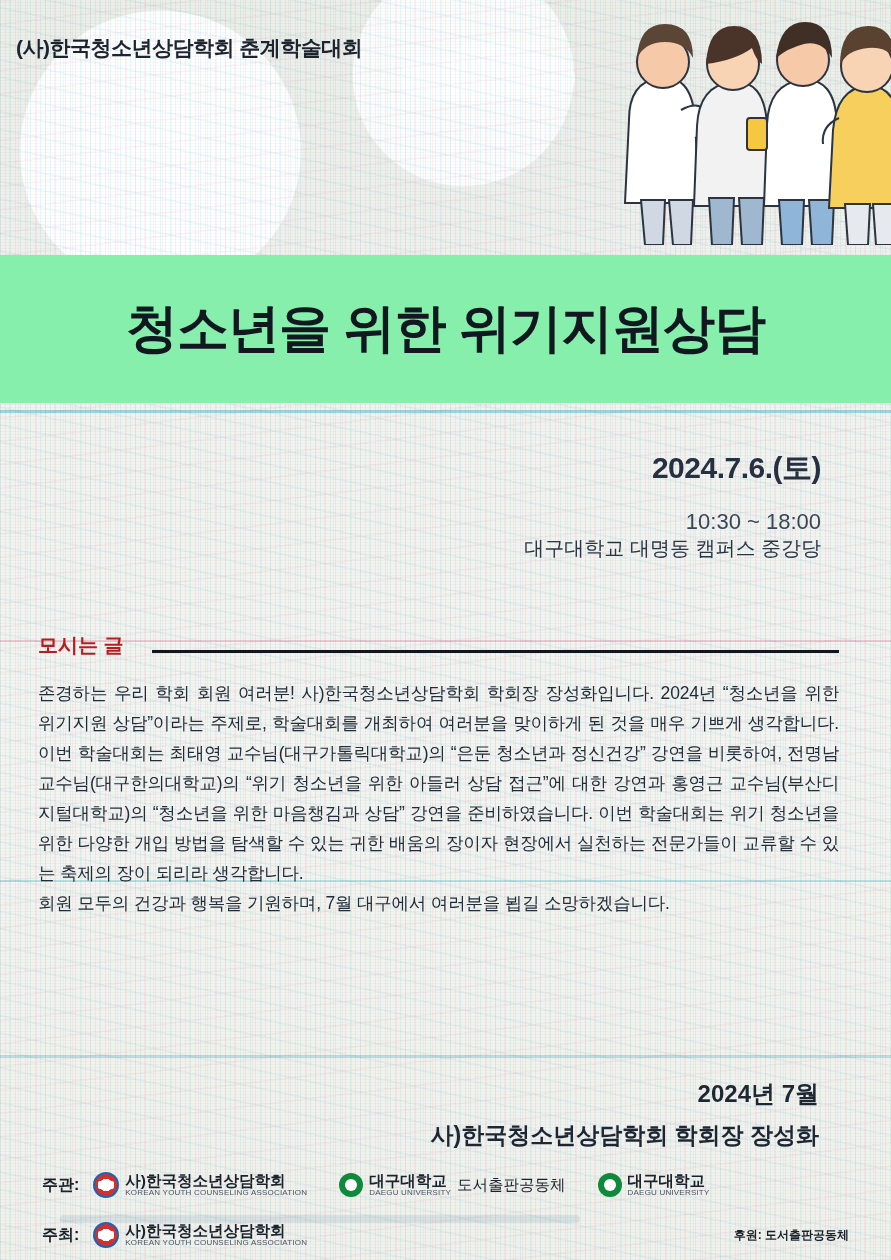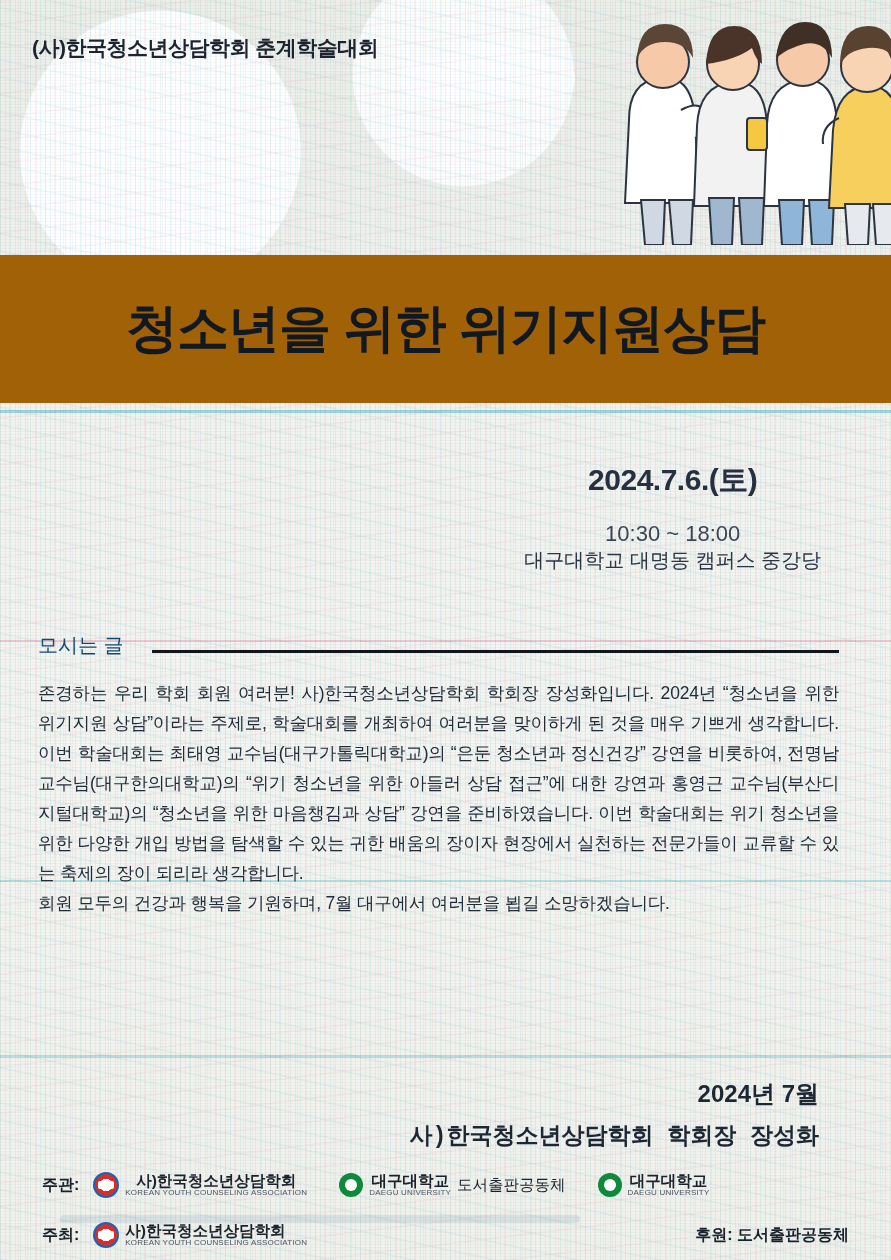--- a/index.html
+++ b/index.html
@@ -58,21 +58,21 @@
   .cloud {
     position: absolute;
     background: #ffffff;
     border-radius: 100px;
     opacity: .95;
   }
 
   
   .header-title {
     position: absolute;
-    left: 32px;
+    left: 16px;
     top: 34px;
     font-size: 21px;
     font-weight: 700;
     color: #1d2430;
     letter-spacing: -0.5px;
     white-space: nowrap;
   }
 
   
   .people {
@@ -83,54 +83,54 @@
     height: 245px;
   }
 
   
   .band {
     position: absolute;
     left: 0;
     right: 0;
     top: 255px;
     height: 148px;
-    background: #a16207;
+    background: #86efac;
   }
   .band-title {
     position: absolute;
     inset: 0;
     display: flex;
     align-items: center;
     justify-content: center;
     font-size: 52px;
     font-weight: 800;
     color: #111820;
     letter-spacing: -1px;
   }
 
   
   .date-block {
     position: absolute;
     right: 70px;
-    top: 460px;
-    text-align: center;
+    top: 448px;
+    text-align: right;
     color: #263040;
   }
   .date-line1 { font-size: 30px; font-weight: 700; letter-spacing: -0.5px; }
   .date-line2 { font-size: 22px; font-weight: 500; margin-top: 20px; color: #3a4656; }
   .date-line3 { font-size: 20px; font-weight: 500; margin-top: 0; color: #2b3644; }
 
   
   .invite-label {
     position: absolute;
     left: 38px;
     top: 632px;
     font-size: 20px;
-    font-weight: 400;
-    color: #0c4a6e;
+    font-weight: 700;
+    color: #b91c1c;
   }
   .invite-rule {
     position: absolute;
     left: 152px;
     right: 52px;
     top: 650px;
     height: 3px;
     background: #11161d;
   }
   .invite-body {
@@ -149,41 +149,41 @@
 
   
   .sign {
     position: absolute;
     right: 72px;
     top: 1078px;
     text-align: right;
     color: #1d2733;
   }
   .sign-1 { font-size: 24px; font-weight: 700; padding-left: 44px; }
-  .sign-2 { font-size: 23px; font-weight: 700; margin-top: 10px; font-family: Liberation Mono, monospace; }
+  .sign-2 { font-size: 23px; font-weight: 700; margin-top: 10px; }
 
   
   .footer {
     position: absolute;
     left: 0;
     right: 0;
     bottom: 0;
     height: 110px;
   }
   .foot-row {
     position: absolute;
     left: 42px;
     right: 42px;
     display: flex;
     align-items: center;
     gap: 10px;
     font-size: 15px;
     color: #1e2733;
   }
-  .foot-row.row1 { top: 22px; text-align: center; }
+  .foot-row.row1 { top: 22px; }
   .foot-row.row2 { top: 72px; }
   .foot-key { font-size: 16px; font-weight: 600; color: #1a222c; margin-right: 4px; }
   .org {
     display: flex;
     align-items: center;
     gap: 6px;
     margin-right: 22px;
   }
   .org-text { display: flex; flex-direction: column; line-height: 1.05; }
   .org-name { font-size: 15.5px; font-weight: 600; color: #1a222c; white-space: nowrap; }
@@ -211,21 +211,21 @@
   .logo-dgu::after {
     content: "";
     position: absolute; left: 50%; top: 50%;
     transform: translate(-50%,-50%);
     width: 12px; height: 12px;
     border-radius: 50%;
     background: #ffffff;
   }
   .foot-right {
     margin-left: auto;
-    font-size: 16px;
+    font-size: 12px;
     font-weight: 600;
     color: #1a222c;
     white-space: nowrap;
   }
   .dept-tail { font-size: 15.5px; color: #1a222c; }
 </style>
 </head>
 <body>
 
 <div id="poster">

